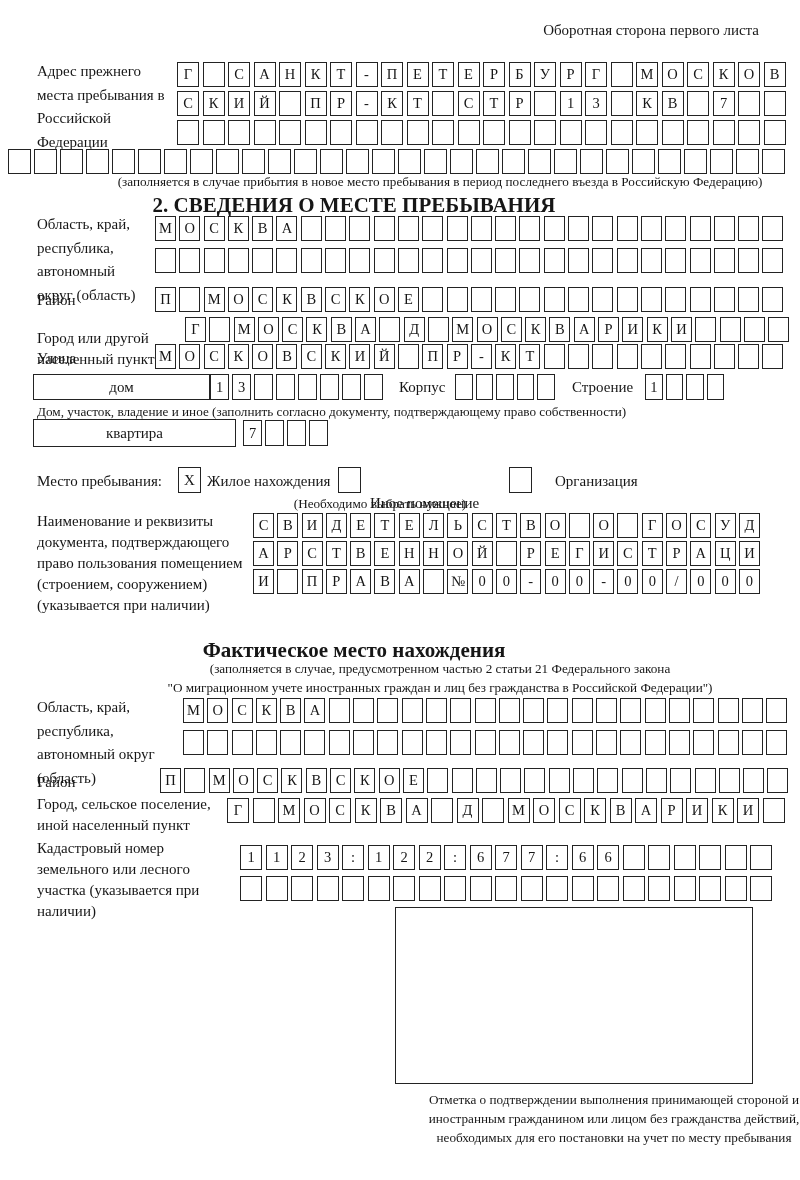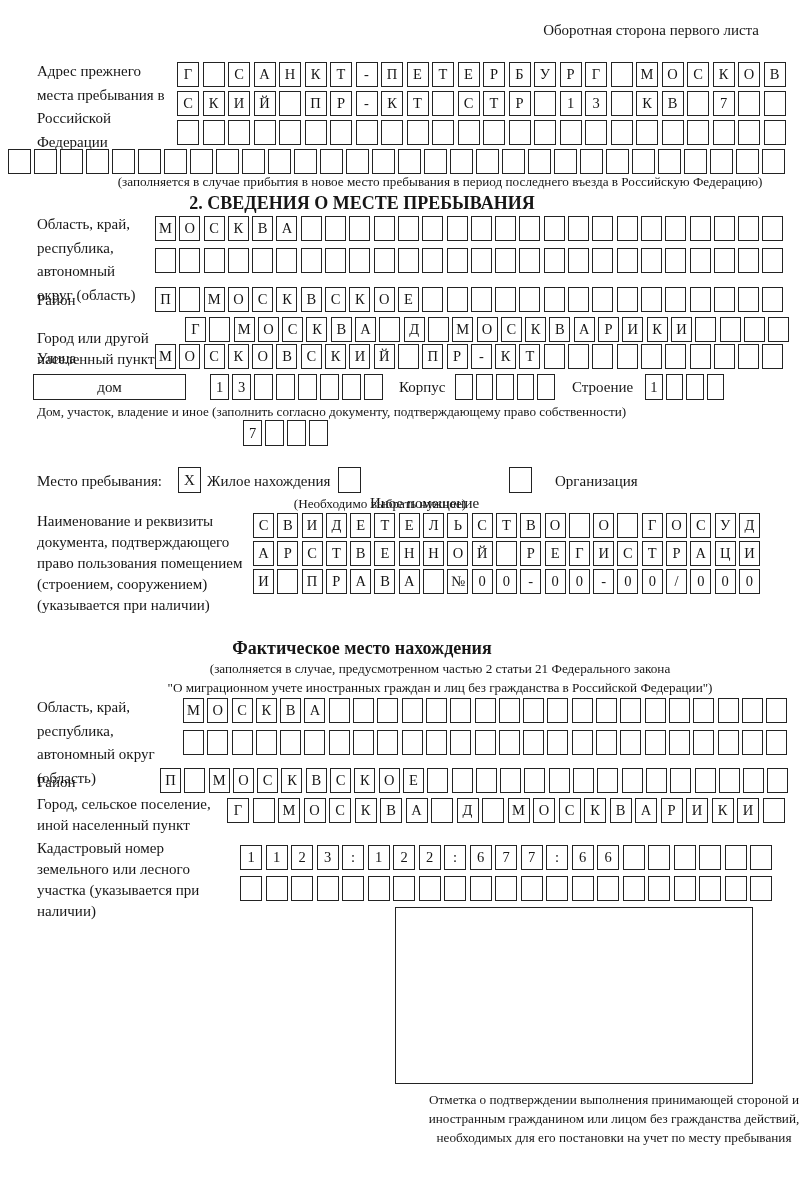--- a/index.html
+++ b/index.html
@@ -10,21 +10,21 @@
   .cell{box-sizing:border-box;height:25px;border:1.7px solid #232323;background:#fff;
         display:flex;align-items:center;justify-content:center;font-size:14.5px;flex:none;}
   .c25{width:22px;margin-right:3.5px;}
   .c24{width:21px;margin-right:3.3px;}
   .c26{width:23px;margin-right:3px;}
   .c22{width:19px;margin-right:3px;height:26px;}
   .c20{width:17.5px;margin-right:3px;height:26px;}
   .lbl{font-size:15px;line-height:23.5px;}
   .lbl2{font-size:15px;line-height:21px;}
   .cap{font-size:13.2px;line-height:16px;}
-  .ttl{font-weight:bold;font-size:18px;text-align:center;width:708px;left:8px;}
+  .ttl{font-weight:bold;font-size:21px;text-align:center;width:708px;left:0;}
   .center{text-align:center;margin-left:40px;}
   .wbox{box-sizing:border-box;border:1.6px solid #232323;display:flex;align-items:center;
         justify-content:center;font-size:15px;background:#fff;}
   .chk{box-sizing:border-box;width:23px;height:26px;border:1.7px solid #232323;display:flex;
        align-items:center;justify-content:center;font-size:15px;background:#fff;}
   .bigbox{box-sizing:border-box;border:1.7px solid #232323;background:#fff;}
 </style>
 </head>
 <body>
 
@@ -287,21 +287,21 @@
       <div class="cell c24"></div>
       <div class="cell c24"></div>
       <div class="cell c24"></div>
       <div class="cell c24"></div>
       <div class="cell c24"></div>
       <div class="cell c24"></div>
       <div class="cell c24"></div>
       <div class="cell c24"></div>
     </div>
 
-  <div class="abs wbox" style="left:33px;top:374px;width:153px;height:26px;">дом</div>
+  <div class="abs wbox" style="left:33px;top:374px;width:177px;height:26px;">дом</div>
   <div class="abs row" style="left:210px;top:374px;">
       <div class="cell c22">1</div>
       <div class="cell c22">3</div>
       <div class="cell c22"></div>
       <div class="cell c22"></div>
       <div class="cell c22"></div>
       <div class="cell c22"></div>
       <div class="cell c22"></div>
       <div class="cell c22"></div>
     </div>
@@ -315,20 +315,21 @@
     </div>
   <div class="abs lbl" style="left:572px;top:376px;">Строение</div>
   <div class="abs row" style="left:645px;top:374px;">
       <div class="cell c20">1</div>
       <div class="cell c20"></div>
       <div class="cell c20"></div>
       <div class="cell c20"></div>
     </div>
   <div class="abs cap" style="left:37px;top:404px;width:740px;">Дом, участок, владение и иное (заполнить согласно документу, подтверждающему право собственности)</div>
 
+  <div class="abs wbox" style="left:33px;top:419px;width:203px;height:28px;">квартира</div>
   <div class="abs row" style="left:243px;top:420px;">
       <div class="cell c22">7</div>
       <div class="cell c22"></div>
       <div class="cell c22"></div>
       <div class="cell c22"></div>
     </div>
 
   <div class="abs lbl" style="left:37px;top:470px;">Место пребывания:</div>
   <div class="abs chk" style="left:178px;top:467px;">X</div>
   <div class="abs lbl" style="left:207px;top:470px;">Жилое нахождения</div>

